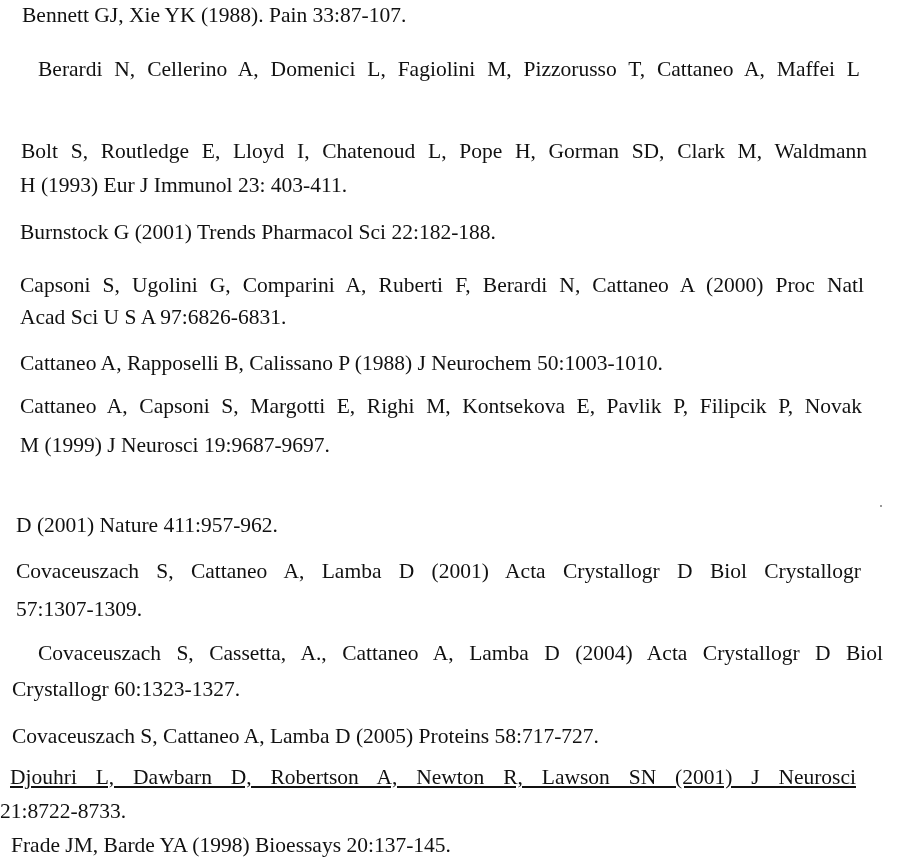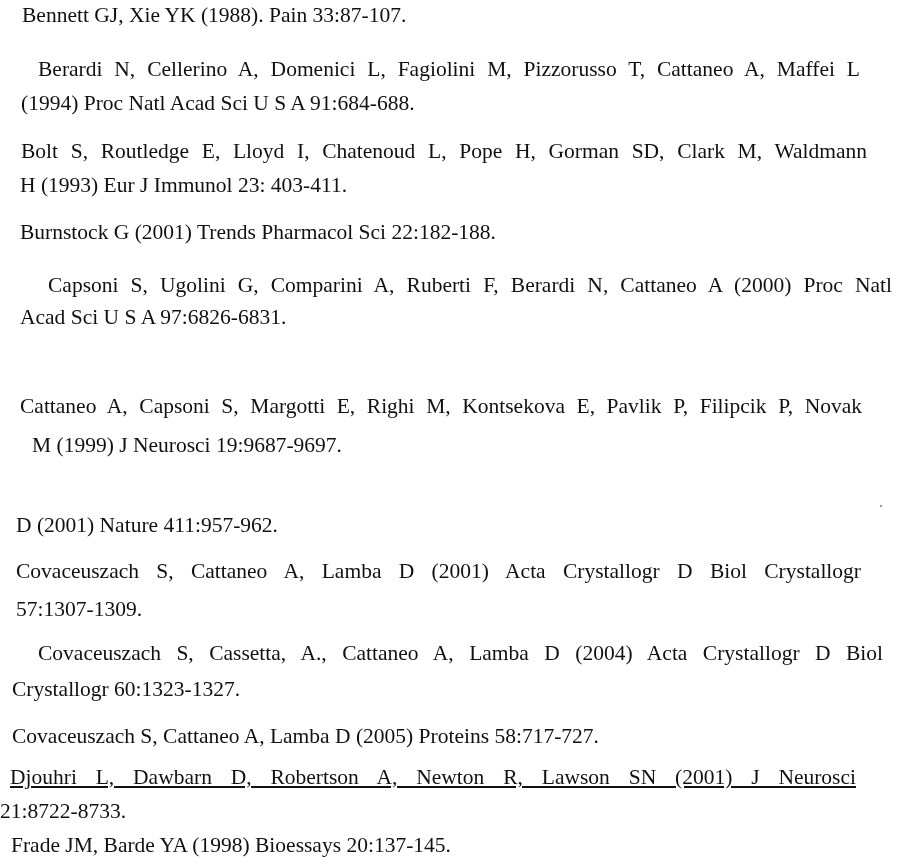--- a/index.html
+++ b/index.html
@@ -38,33 +38,33 @@
     }
   </style>
 </head>
 <body>
 
 <div class="page">
 
   <div class="line" style="left:22px; top:2px;">Bennett GJ, Xie YK (1988). Pain 33:87-107.</div>
 
   <div class="line justify" style="left:21px; top:56px; width:822px;margin-left:17px;">Berardi N, Cellerino A, Domenici L, Fagiolini M, Pizzorusso T, Cattaneo A, Maffei L</div>
-  <div class="line" style="left:21px; top:90px;">(1994) Proc Natl Acad Sci U S A 91:684-688.</div>
 
   <div class="line justify" style="left:21px; top:138px; width:846px;">Bolt S, Routledge E, Lloyd I, Chatenoud L, Pope H, Gorman SD, Clark M, Waldmann</div>
   <div class="line" style="left:20px; top:172px;">H (1993) Eur J Immunol 23: 403-411.</div>
 
   <div class="line" style="left:20px; top:219px;">Burnstock G (2001) Trends Pharmacol Sci 22:182-188.</div>
 
-  <div class="line justify" style="left:20px; top:272px; width:844px;margin-left:28px;">Capsoni S, Ugolini G, Comparini A, Ruberti F, Berardi N, Cattaneo A (2000) Proc Natl</div>
+  <div class="line justify" style="left:20px; top:272px; width:844px;">Capsoni S, Ugolini G, Comparini A, Ruberti F, Berardi N, Cattaneo A (2000) Proc Natl</div>
   <div class="line" style="left:20px; top:304px;">Acad Sci U S A 97:6826-6831.</div>
 
+  <div class="line" style="left:20px; top:350px;">Cattaneo A, Rapposelli B, Calissano P (1988) J Neurochem 50:1003-1010.</div>
 
   <div class="line justify" style="left:20px; top:393px; width:842px;">Cattaneo A, Capsoni S, Margotti E, Righi M, Kontsekova E, Pavlik P, Filipcik P, Novak</div>
-  <div class="line" style="left:20px; top:432px;margin-left:12px;">M (1999) J Neurosci 19:9687-9697.</div>
+  <div class="line" style="left:20px; top:432px;">M (1999) J Neurosci 19:9687-9697.</div>
 
   <div class="line" style="left:16px; top:512px;">D (2001) Nature 411:957-962.</div>
   <span class="speck" style="left:880px; top:505px;"></span>
 
   <div class="line justify" style="left:16px; top:558px; width:845px;">Covaceuszach S, Cattaneo A, Lamba D (2001) Acta Crystallogr D Biol Crystallogr</div>
   <div class="line" style="left:16px; top:596px;">57:1307-1309.</div>
 
   <div class="line justify" style="left:14px; top:640px; width:845px;margin-left:24px;">Covaceuszach S, Cassetta, A., Cattaneo A, Lamba D (2004) Acta Crystallogr D Biol</div>
   <div class="line" style="left:12px; top:676px;">Crystallogr 60:1323-1327.</div>
 

